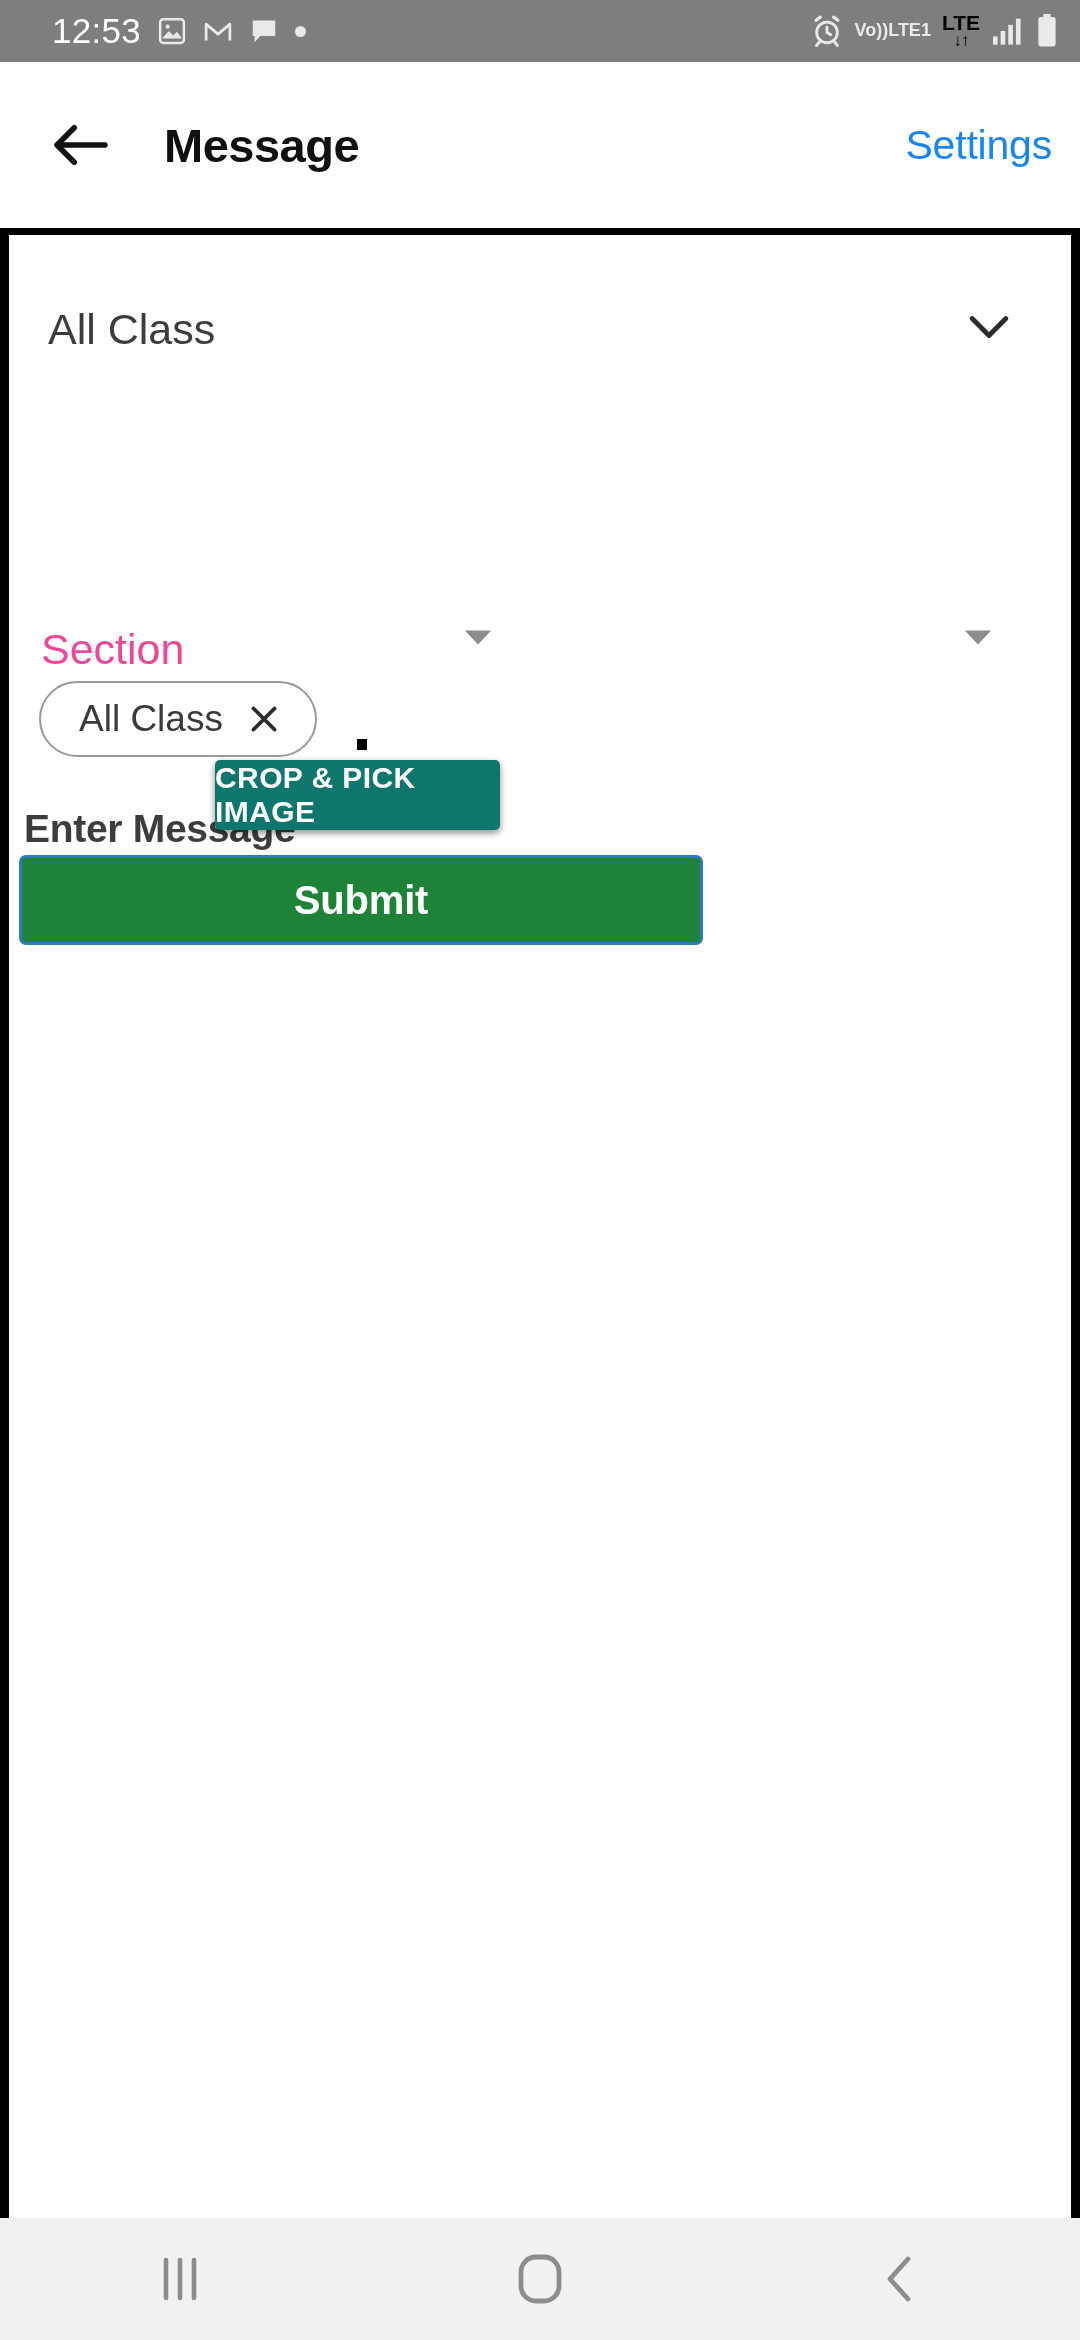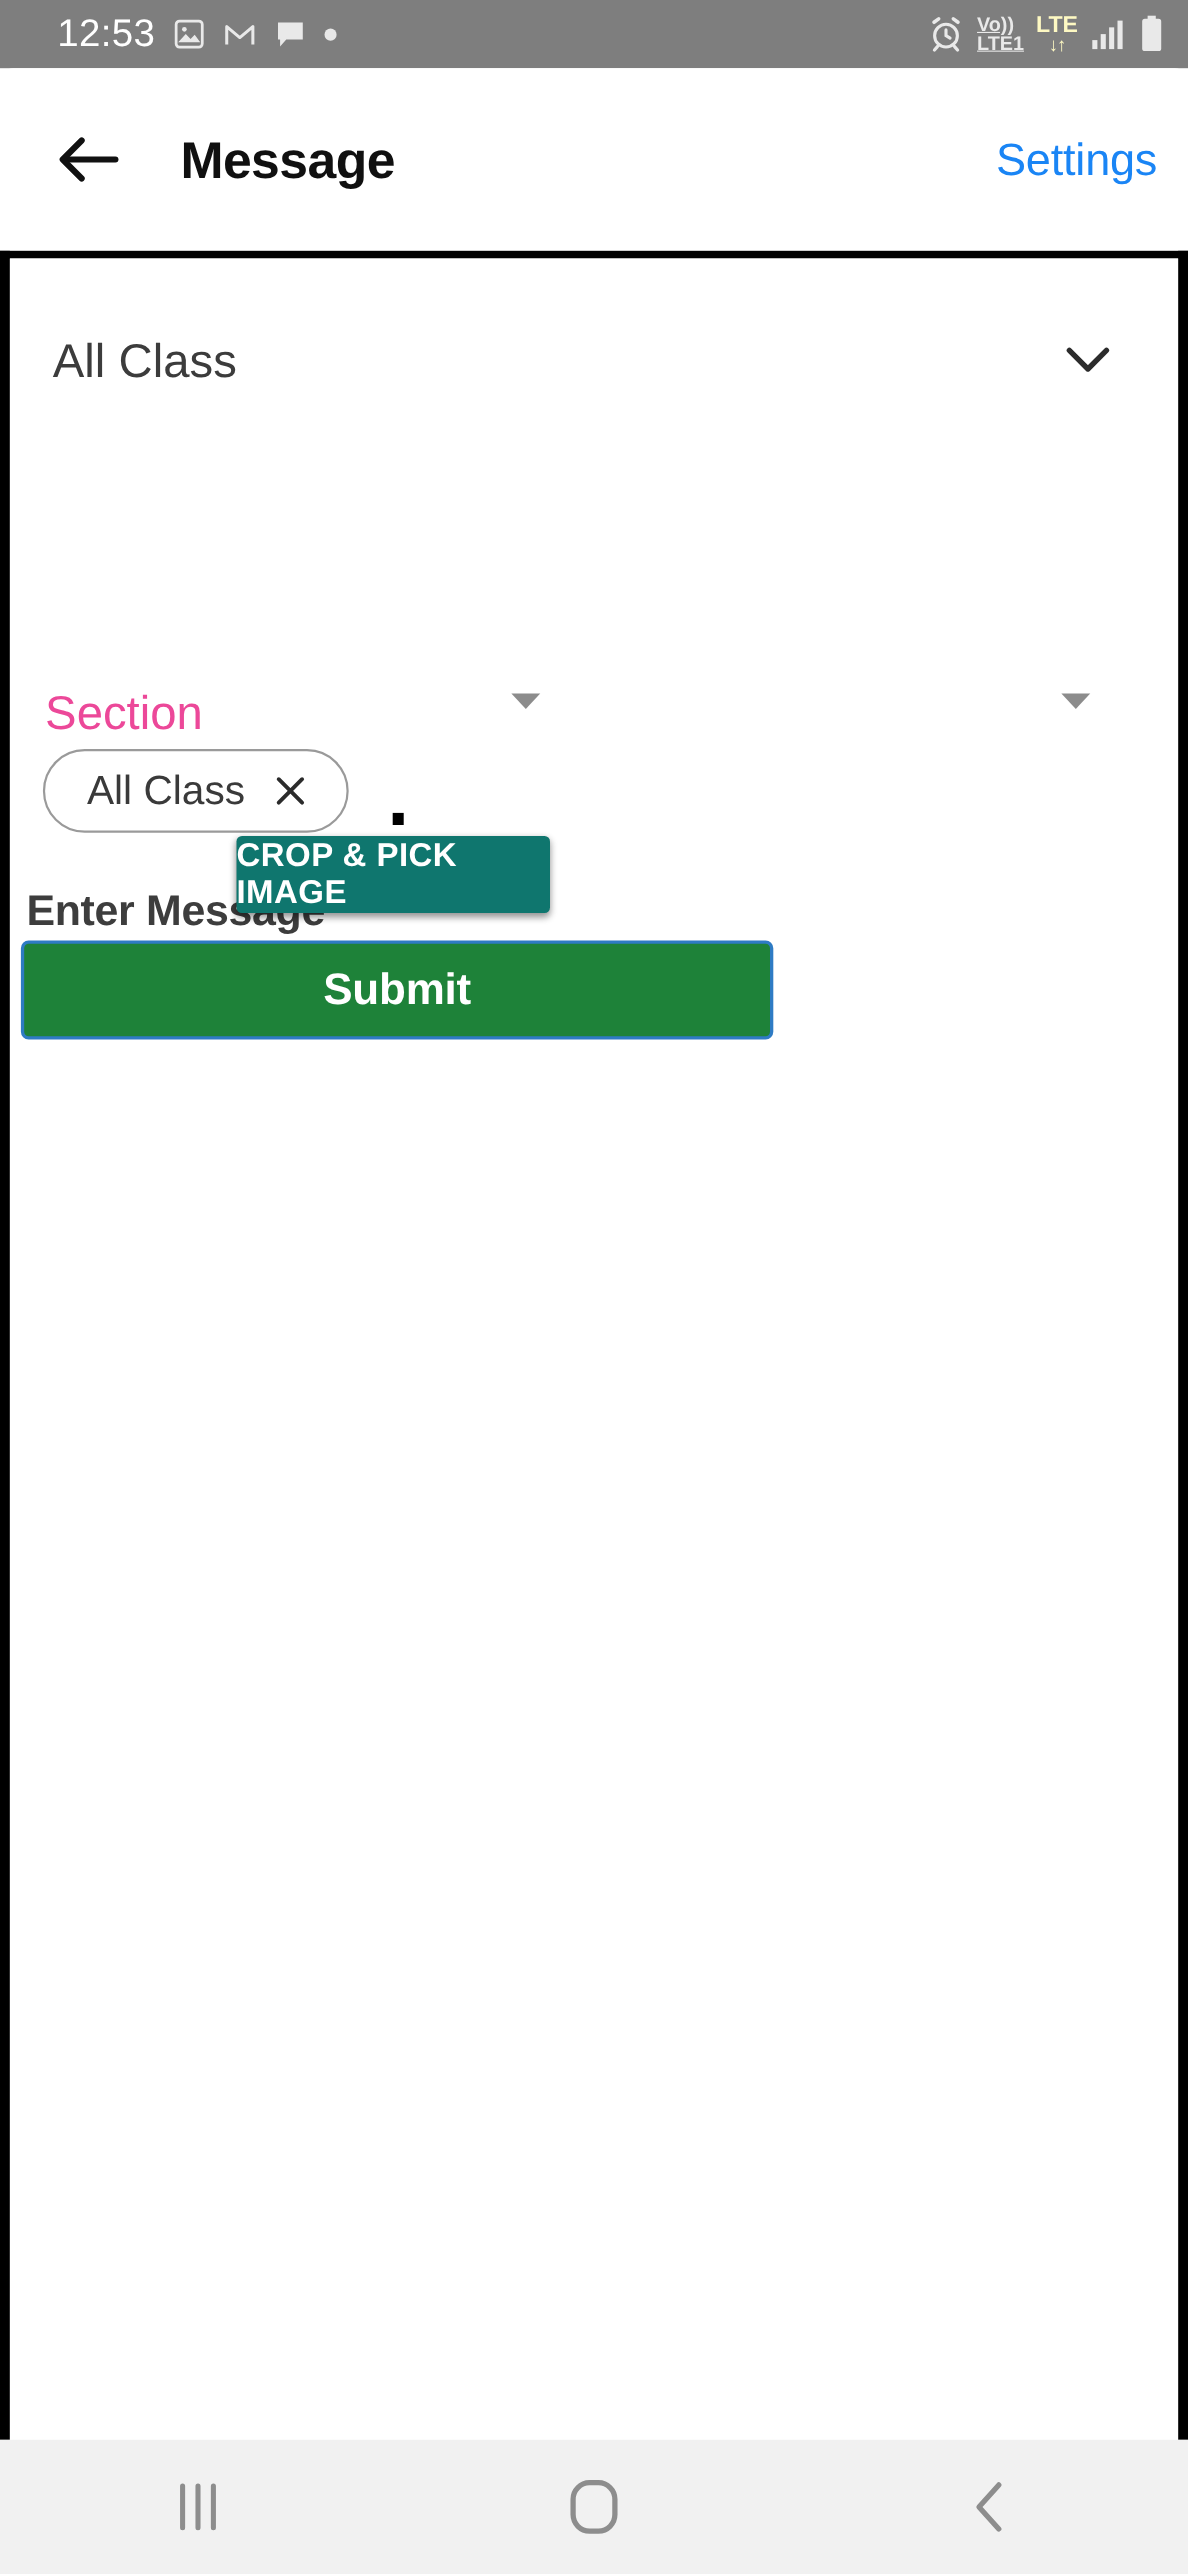--- a/index.html
+++ b/index.html
@@ -20,23 +20,23 @@
   }
   .status-left{ display:flex; align-items:center; gap:16px; }
   .status-clock{ color:#ffffff; font-size:35px; letter-spacing:0.3px; }
   .status-right{ margin-left:auto; display:flex; align-items:center; gap:11px; }
 
   .ic{ display:inline-block; }
   .ic svg{ display:block; }
 
   .dot-icon{ width:11px; height:11px; border-radius:50%; background:#e8e8e8; }
 
-  .volte-block{ display:flex; flex-direction:column; line-height:0.95; color:#e9e9e9;
-                font-size:18px; font-weight:bold; align-items:flex-start;text-decoration:underline; }
-  .lte-block{ display:flex; flex-direction:column; line-height:0.95; color:#fef9c3;
+  .volte-block{ display:flex; flex-direction:row; line-height:0.95; color:#e9e9e9;
+                font-size:18px; font-weight:bold; align-items:flex-start; }
+  .lte-block{ display:flex; flex-direction:column; line-height:0.95; color:#000000;
               font-size:21px; font-weight:bold; align-items:center; }
   .arrows{ font-size:17px; letter-spacing:-1px; }
 
   
   .app-bar{
     position:absolute; top:62px; left:0; width:1080px; height:166px;
     background:#ffffff; display:flex; align-items:center; padding:0 28px 0 48px;border-radius:12px;
   }
   .back-btn{ width:64px; height:64px; display:flex; align-items:center; justify-content:center; }
   .app-title{

